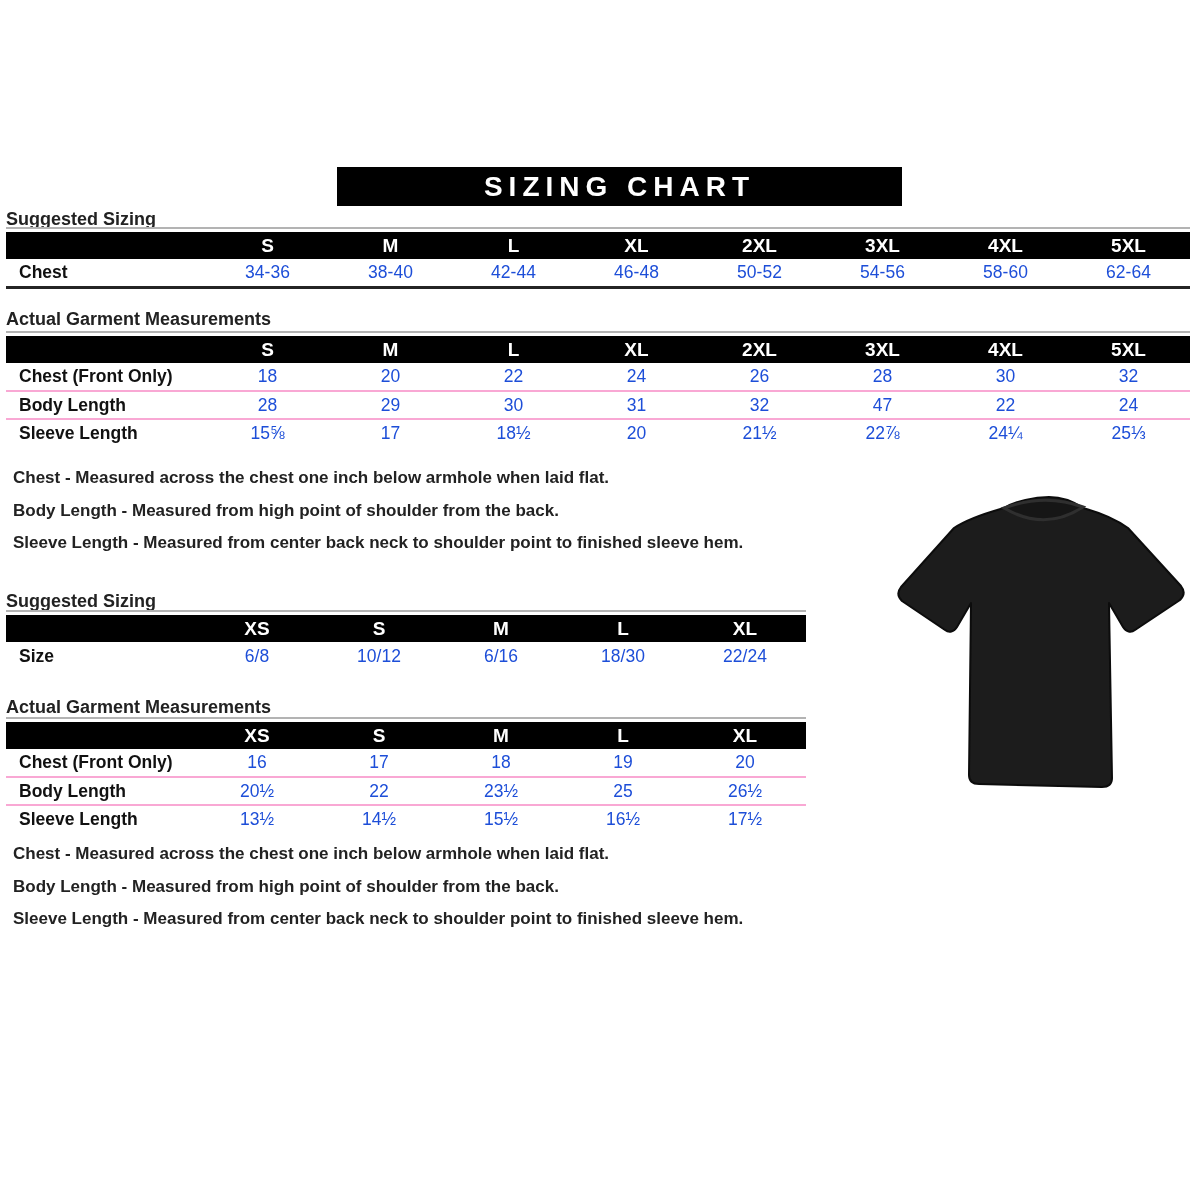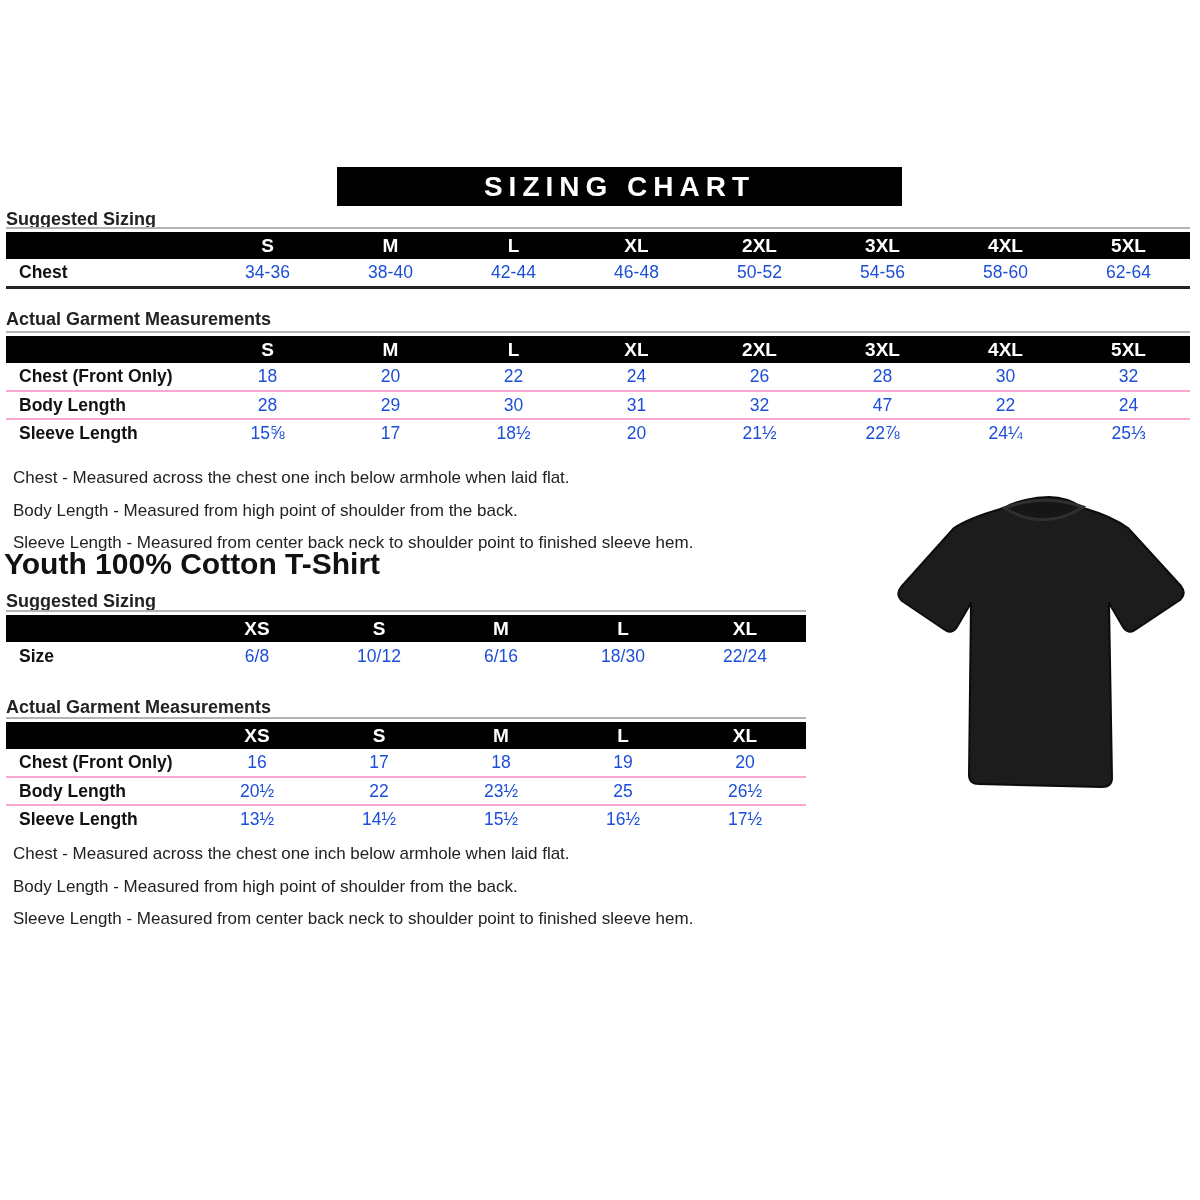--- a/index.html
+++ b/index.html
@@ -26,21 +26,21 @@
   .tbl-adult thead th:first-child, .tbl-adult tbody td:first-child{width:200px;}
   .tbl-youth thead th:first-child, .tbl-youth tbody td:first-child{width:190px;}
   tbody tr{height:28px;}
   tbody td{font-size:17.5px;text-align:center;color:#1d4ed8;padding:0;}
   td.row-label{text-align:left;padding-left:13px;color:#111;}
   td.row-label .lbl{font-weight:bold;}
   td.row-label .sfx{font-weight:bold;}
   .tbl-sugg-adult tbody tr:last-child td{border-bottom:3px solid #242424;}
   .tbl-actual tbody tr + tr td{border-top:2px solid #f9a8d4;}
 
-  .notes .note{font-size:17px;color:#222;line-height:32.5px;}
+  .notes .note{font-size:17px;color:#222;line-height:32.5px;font-weight:bold;}
 
   .tee{left:896px;top:492px;}
 </style>
 </head>
 <body>
 
 <div id="page">
 
   <div class="abs banner">SIZING CHART</div>
 
@@ -129,21 +129,20 @@
         </tbody>
       </table>
   </div>
 
   <div class="abs notes" style="left:13px;top:462px;">
       <div class="note">Chest - Measured across the chest one inch below armhole when laid flat.</div>
       <div class="note">Body Length - Measured from high point of shoulder from the back.</div>
       <div class="note">Sleeve Length - Measured from center back neck to shoulder point to finished sleeve hem.</div>
     </div>
 
-  <div class="abs youth-title">Youth 100% Cotton T-Shirt</div>
 
   <div class="abs section-label" style="left:6px;top:591px;">Suggested Sizing</div>
   <div class="abs table-wrap" style="left:6px;top:610px;">
     <table class="tbl-youth">
         <thead>
           <tr>
             <th></th>
             <th>XS</th>
             <th>S</th>
             <th>M</th>

